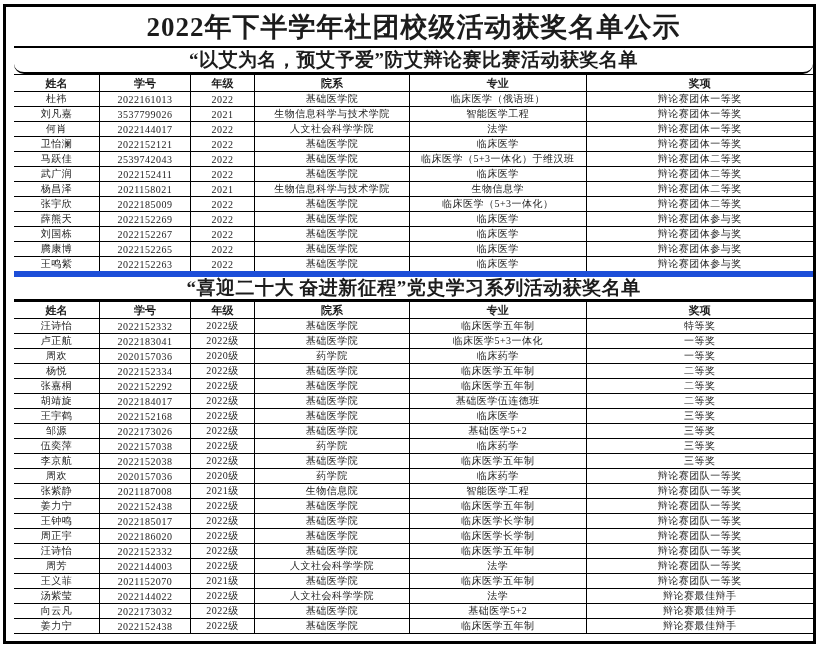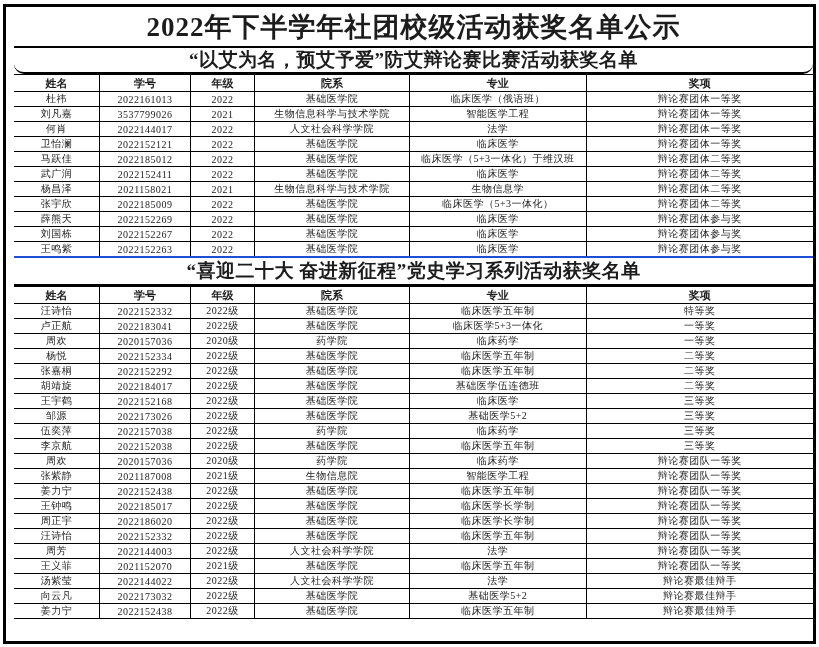--- a/index.html
+++ b/index.html
@@ -29,21 +29,21 @@
   }
   .section { display: flex; flex-direction: column; }
   .section-title {
     display: flex; align-items: center; justify-content: center;
     font-size: 19px; font-weight: bold;
     letter-spacing: 0.5px;
     border-bottom: 2px solid #000;
     white-space: nowrap;
   }
   .section-title.s1 { height: 26px; border-radius: 10px; }
-  .section-title.s2 { height: 30px; border-top: 2px solid #1d4ed8; margin-top: -1px; }
+  .section-title.s2 { height: 30px; border-top: 6px solid #1d4ed8; margin-top: -1px; }
   table {
     width: 100%;
     border-collapse: collapse;
     table-layout: fixed;
   }
   th, td {
     border: 1px solid #000;
     text-align: center;
     vertical-align: middle;
     overflow: hidden;
@@ -126,21 +126,21 @@
           <tr>
             <td>卫怡澜</td>
             <td>2022152121</td>
             <td>2022</td>
             <td>基础医学院</td>
             <td>临床医学</td>
             <td>辩论赛团体一等奖</td>
           </tr>
           <tr>
             <td>马跃佳</td>
-            <td>2022185012</td>
+            <td>2539742043</td>
             <td>2022</td>
             <td>基础医学院</td>
             <td>临床医学（5+3一体化）于维汉班</td>
             <td>辩论赛团体二等奖</td>
           </tr>
           <tr>
             <td>武广润</td>
             <td>2022152411</td>
             <td>2022</td>
             <td>基础医学院</td>
@@ -167,20 +167,28 @@
             <td>薛熊天</td>
             <td>2022152269</td>
             <td>2022</td>
             <td>基础医学院</td>
             <td>临床医学</td>
             <td>辩论赛团体参与奖</td>
           </tr>
           <tr>
             <td>刘国栋</td>
             <td>2022152267</td>
+            <td>2022</td>
+            <td>基础医学院</td>
+            <td>临床医学</td>
+            <td>辩论赛团体参与奖</td>
+          </tr>
+          <tr>
+            <td>腾康博</td>
+            <td>2022152265</td>
             <td>2022</td>
             <td>基础医学院</td>
             <td>临床医学</td>
             <td>辩论赛团体参与奖</td>
           </tr>
           <tr>
             <td>王鸣紫</td>
             <td>2022152263</td>
             <td>2022</td>
             <td>基础医学院</td>

